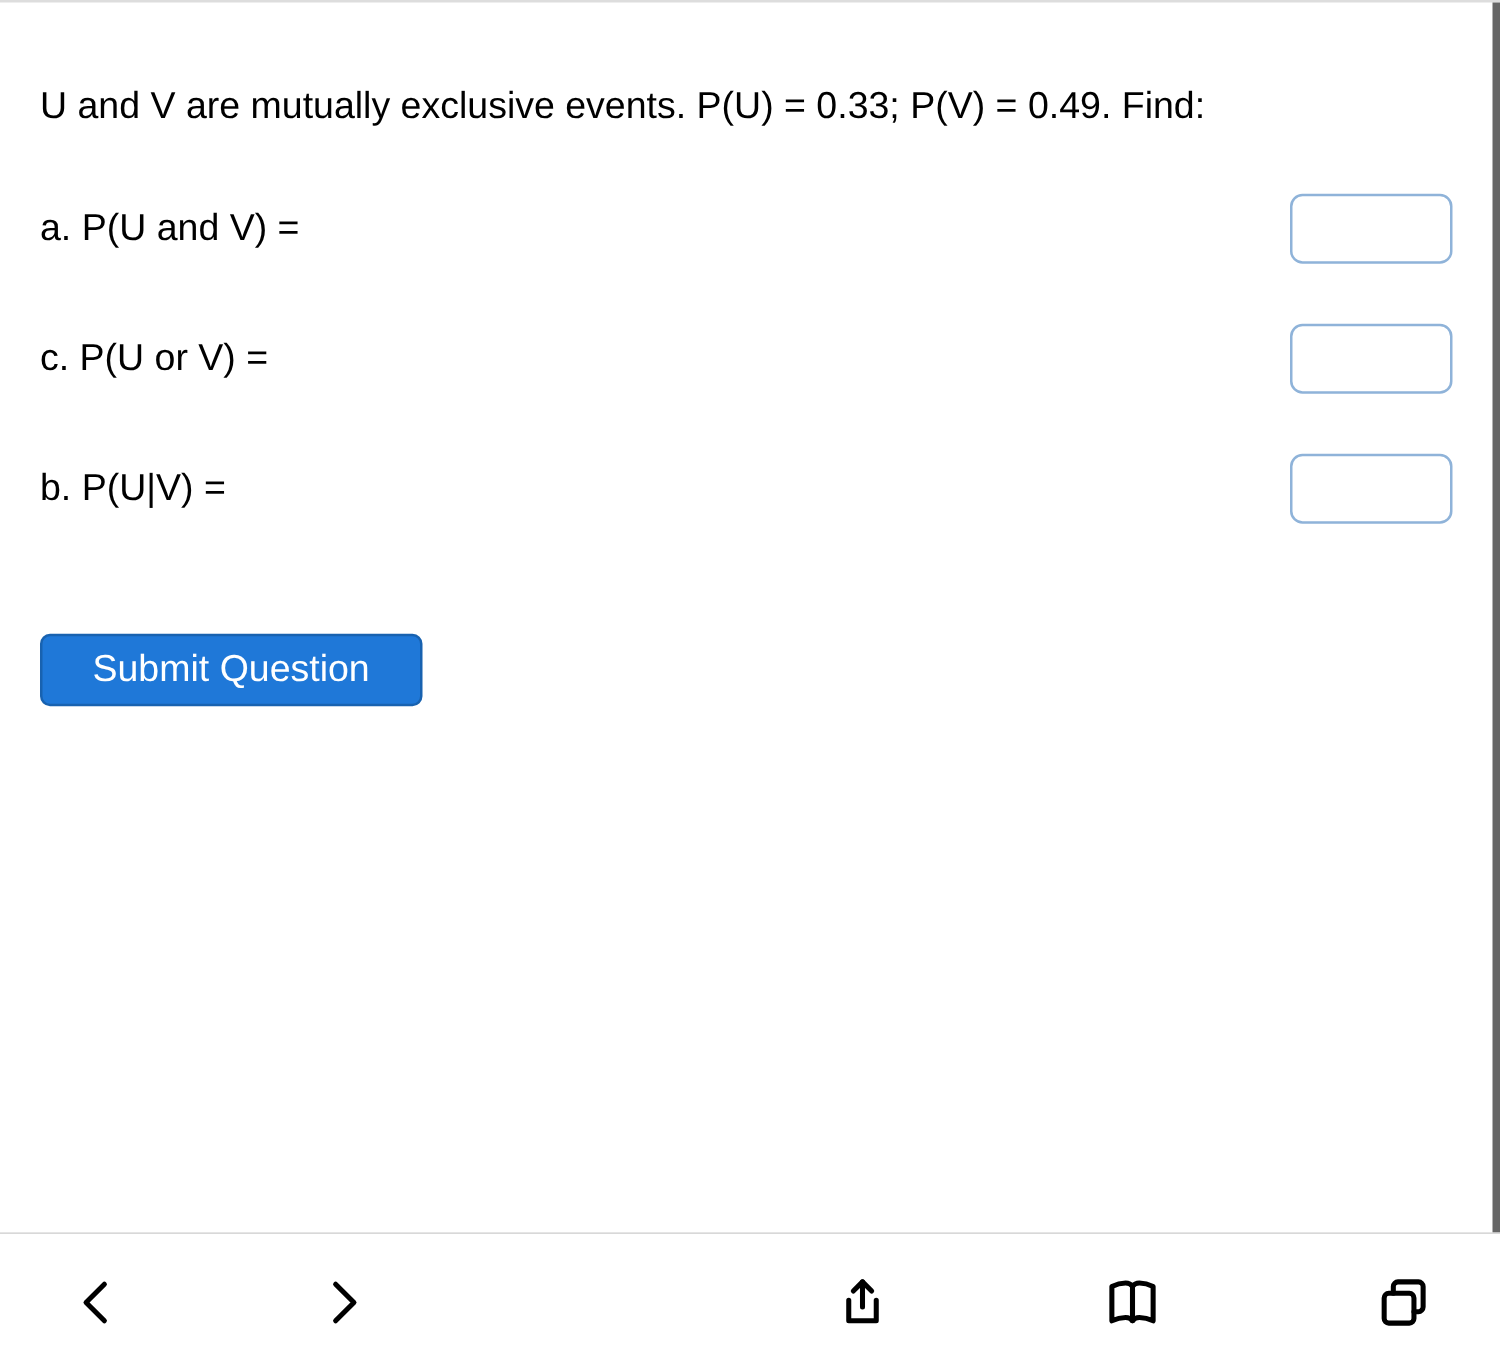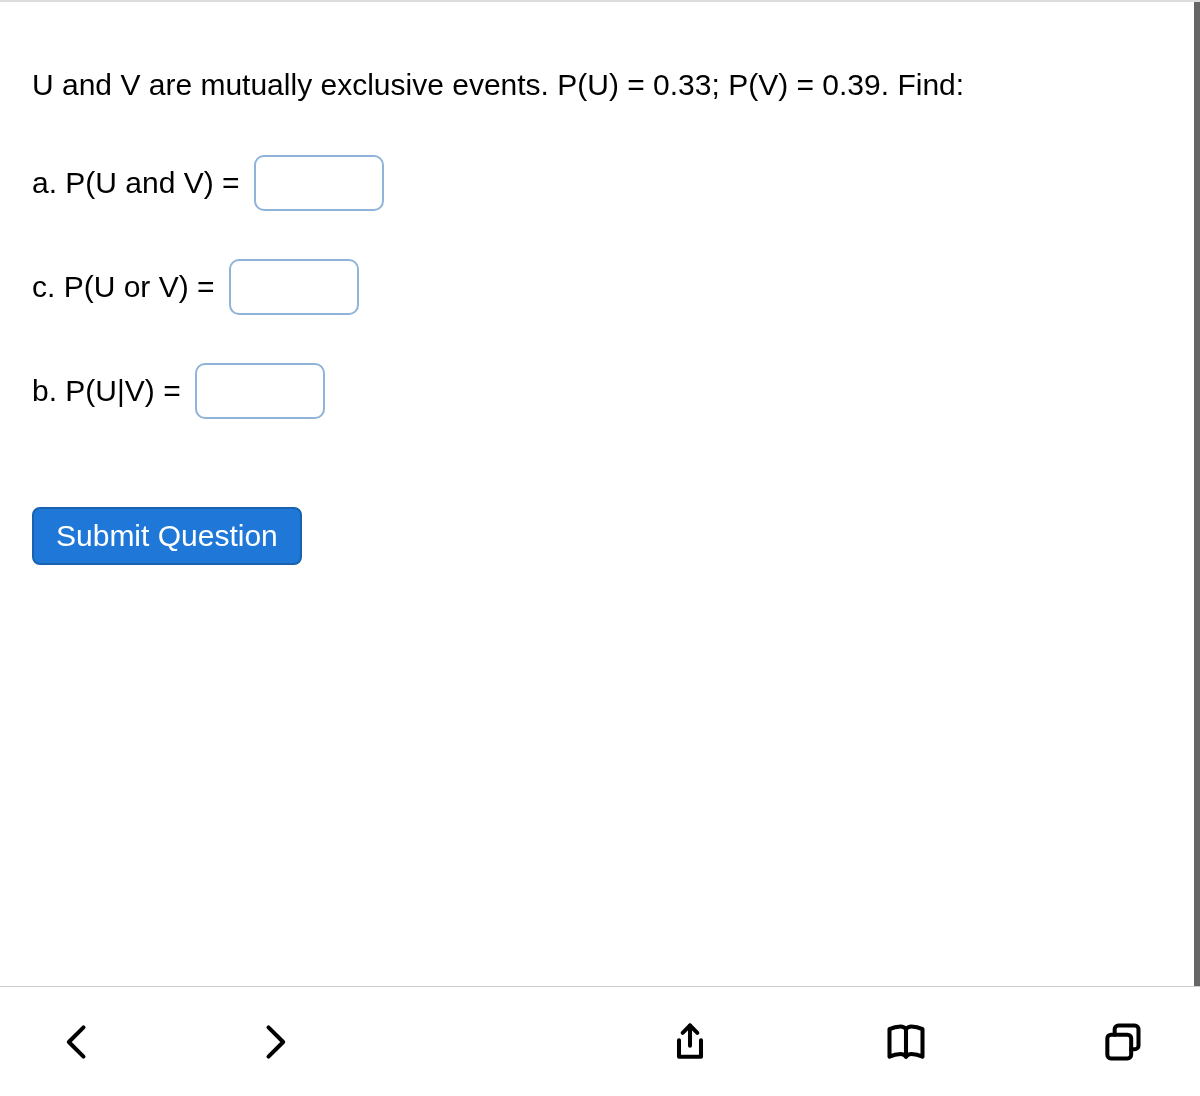--- a/index.html
+++ b/index.html
@@ -29,37 +29,38 @@
   .question-prompt {
     font-size: 30px;
     line-height: 1.5;
     margin-bottom: 48px;
   }
   .question-row {
     display: flex;
     align-items: center;
     margin-bottom: 48px;
     font-size: 30px;
+    justify-content: space-between;
   }
   .answer-input {
     width: 130px;
     height: 56px;
     border: 2px solid #8fb3d9;
     border-radius: 10px;
     font-size: 26px;
     padding: 4px 8px;
     margin-left: 14px;
     background: #fff;
   }
   .submit-btn {
     background: #1f78d8;
     color: #fff;
     font-family: inherit;
     font-size: 30px;
-    padding: 10px 22px;
+    padding: 10px 40px;
     border: 2px solid #1862b0;
     border-radius: 8px;
     cursor: pointer;
     margin-top: 40px;
   }
   .toolbar {
     position: absolute;
     bottom: 0;
     left: 0;
     right: 0;
@@ -98,21 +99,21 @@
     stroke-linejoin: round;
   }
 </style>
 </head>
 <body>
 
 <div class="top-border"></div>
 
 <div class="content">
 
-  <p class="question-prompt">U and V are mutually exclusive events. P(U) = 0.33; P(V) = 0.39. Find:</p>
+  <p class="question-prompt">U and V are mutually exclusive events. P(U) = 0.33; P(V) = 0.49. Find:</p>
 
   <div class="question-row">
     <span>a.  P(U and V) =</span>
     <input type="text" class="answer-input" value="" style="">
   </div>
 
   <div class="question-row">
     <span>c.  P(U or V) =</span>
     <input type="text" class="answer-input" value="" style="">
   </div>

